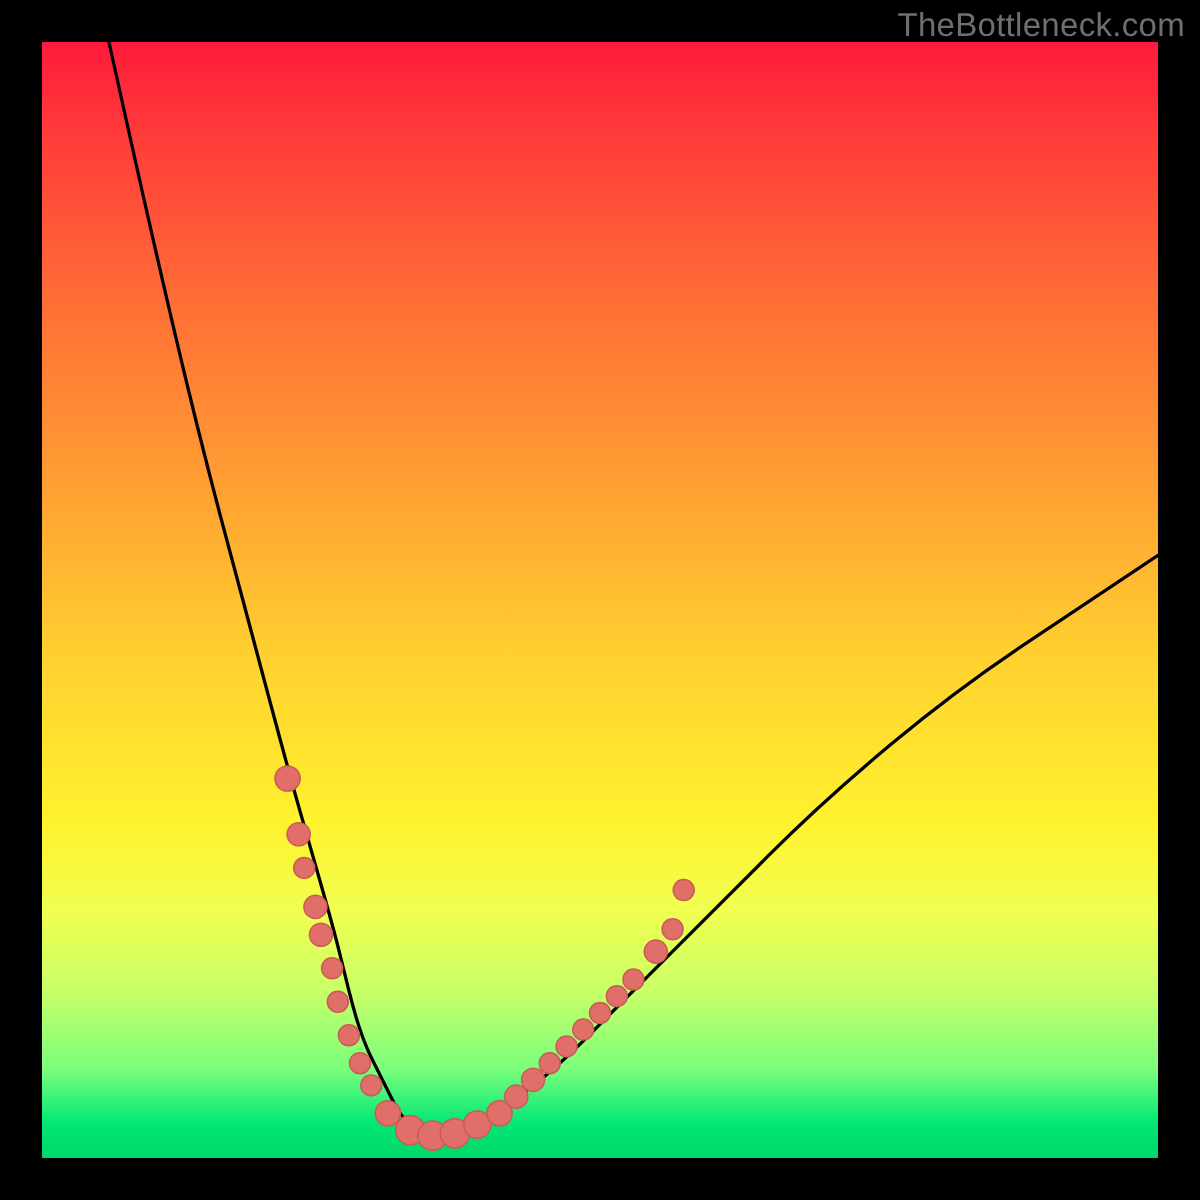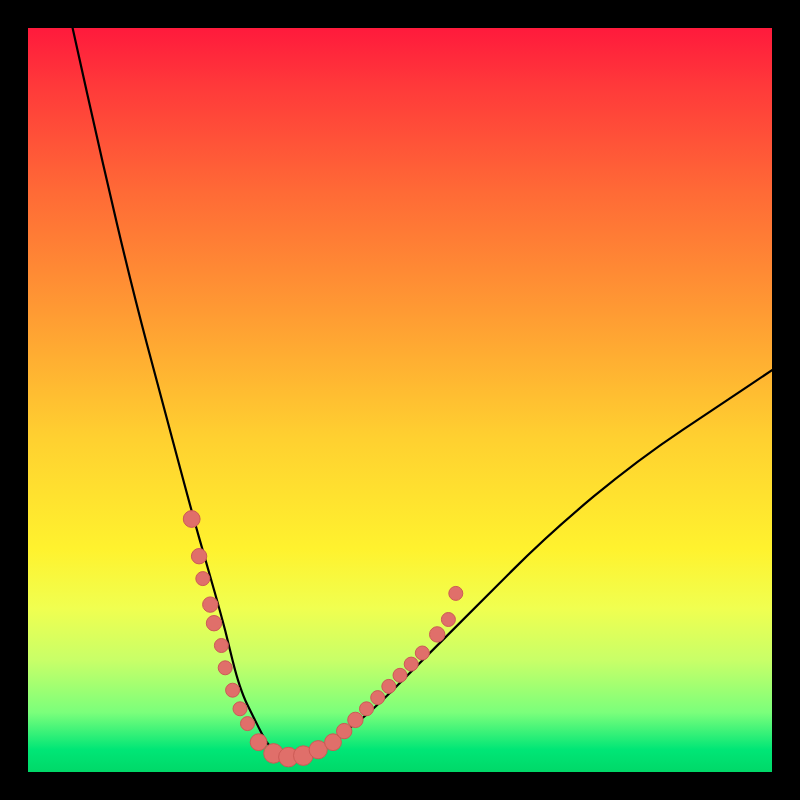--- a/index.html
+++ b/index.html
@@ -101,13 +101,14 @@
           <circle cx="372.0" cy="647.3" r="7.0" fill="#e06f6a" stroke="#cc5a55" stroke-width="1"></circle>
           <circle cx="383.2" cy="636.1" r="7.0" fill="#e06f6a" stroke="#cc5a55" stroke-width="1"></circle>
           <circle cx="394.3" cy="625.0" r="7.0" fill="#e06f6a" stroke="#cc5a55" stroke-width="1"></circle>
           <circle cx="409.2" cy="606.4" r="7.7" fill="#e06f6a" stroke="#cc5a55" stroke-width="1"></circle>
           <circle cx="420.4" cy="591.5" r="7.0" fill="#e06f6a" stroke="#cc5a55" stroke-width="1"></circle>
           <circle cx="427.8" cy="565.4" r="7.0" fill="#e06f6a" stroke="#cc5a55" stroke-width="1"></circle>
         </g>
     </svg>
   </div>
 
+  <div class="watermark">TheBottleneck.com</div>
 </div>
 
 </body></html>

